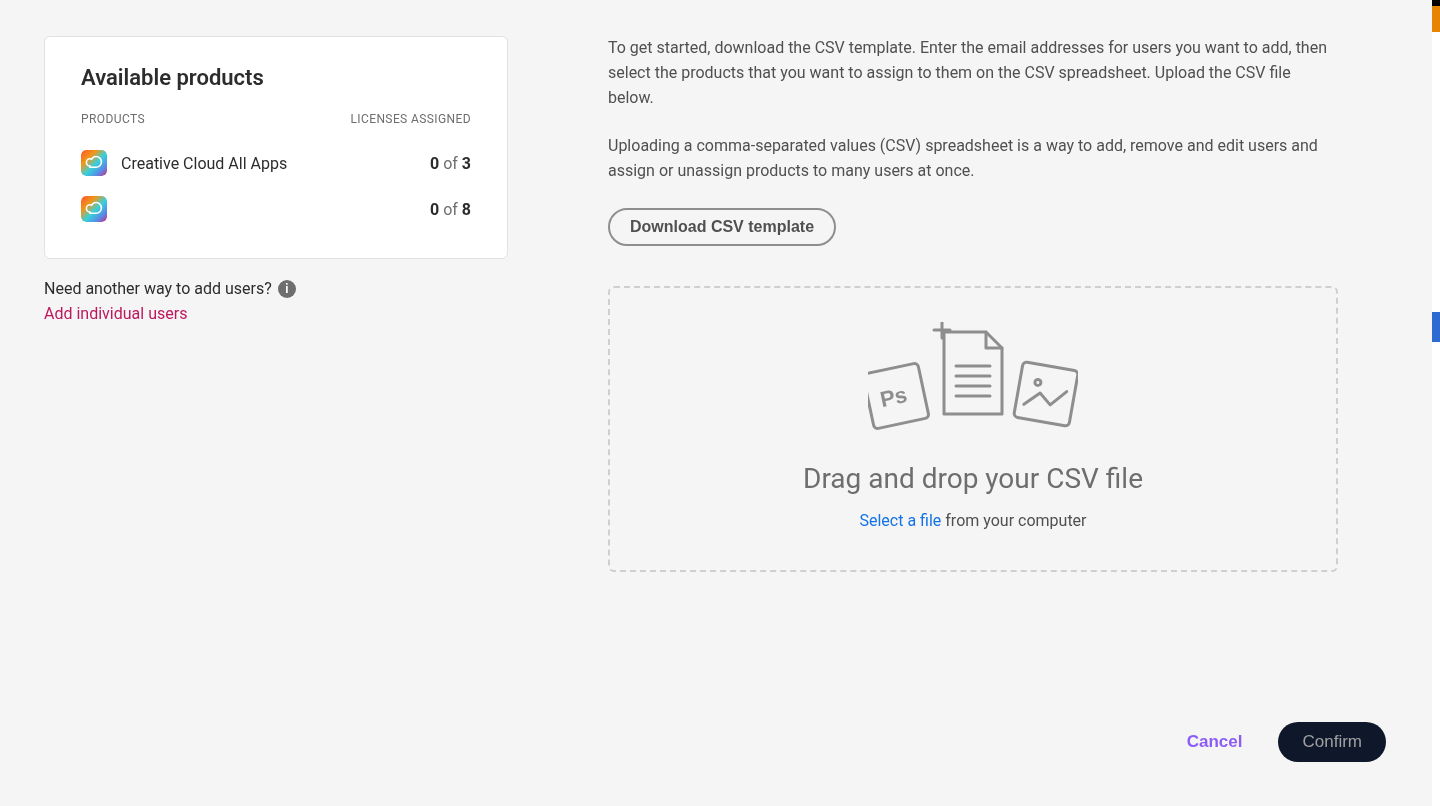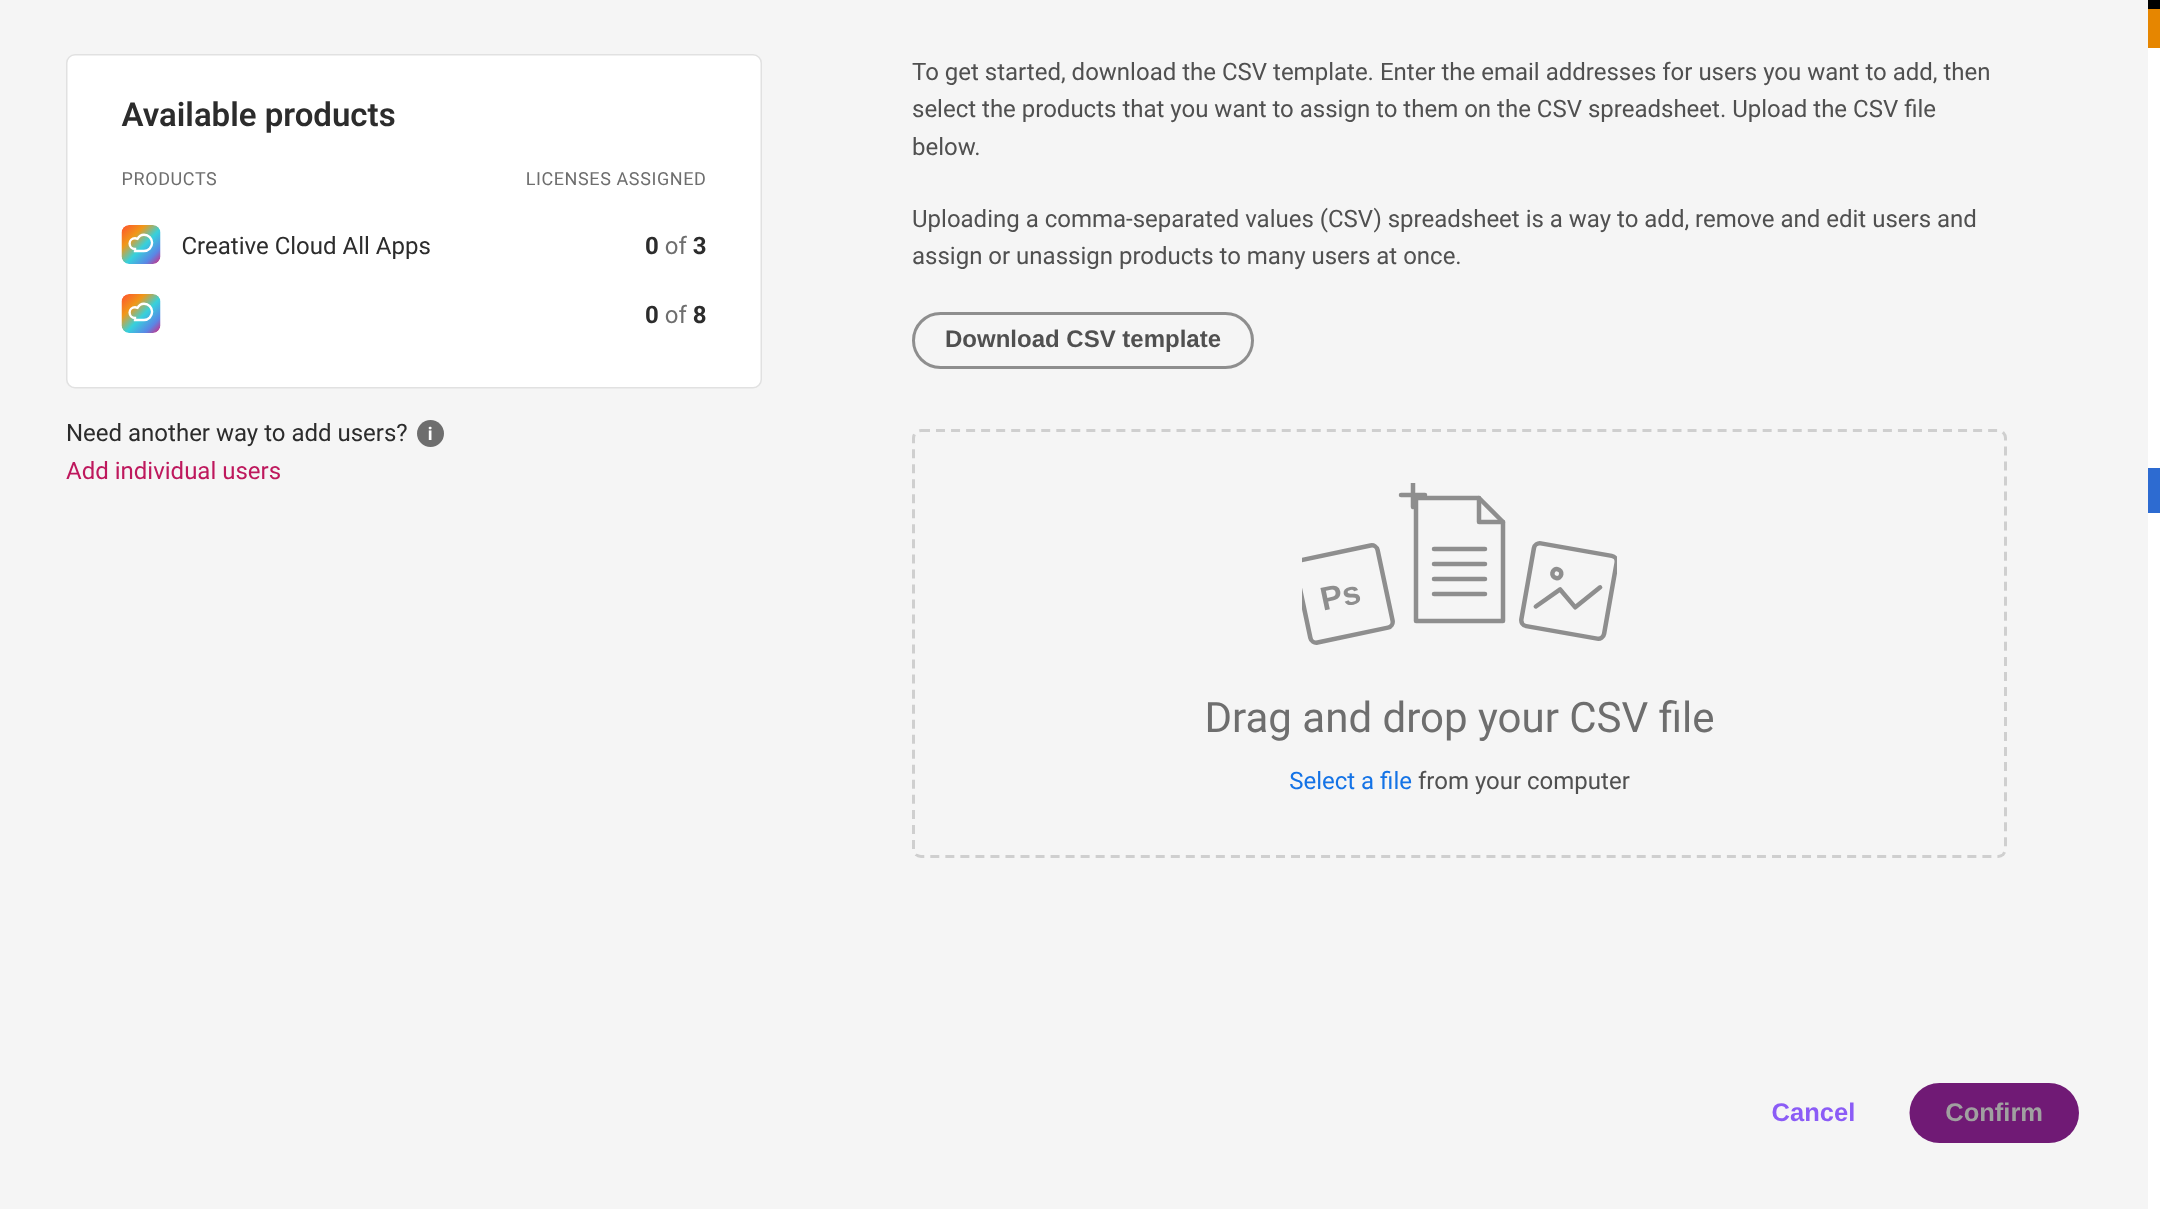--- a/index.html
+++ b/index.html
@@ -102,21 +102,21 @@
     right:54px;
     bottom:44px;
     display:flex;
     gap:36px;
     align-items:center;
   }
   .btn-cancel {
     background:none; border:none; font-size:17px; font-weight:600; color:#8b5cf6; cursor:pointer;
   }
   .btn-confirm {
-    background:#701a75; border:none; font-size:17px; font-weight:700; color:#a0a0a0;
+    background:#0f172a; border:none; font-size:17px; font-weight:400; color:#a0a0a0;
     border-radius:22px; padding:10px 24px;
   }
 
   
   .edge-sliver {
     position:absolute; top:0; right:0; width:8px; height:806px;
   }
   .sliver-top { height:6px; background:#000; }
   .sliver-orange { height:26px; background:#e68600; }
   .sliver-mid { height:280px; background:#fff; }

